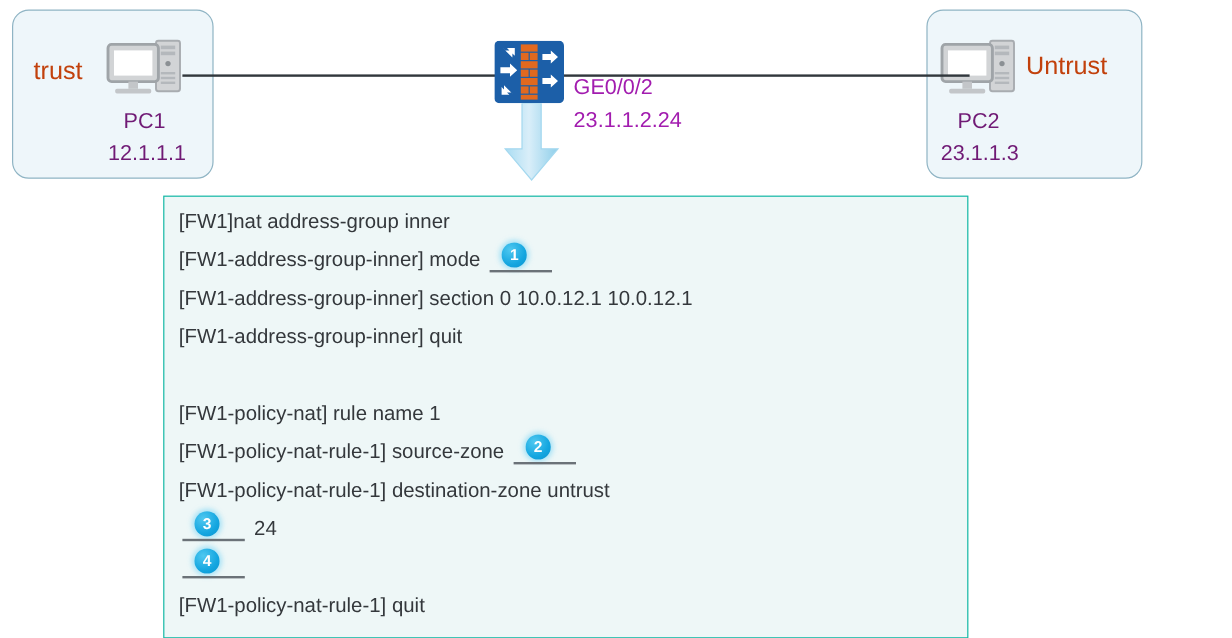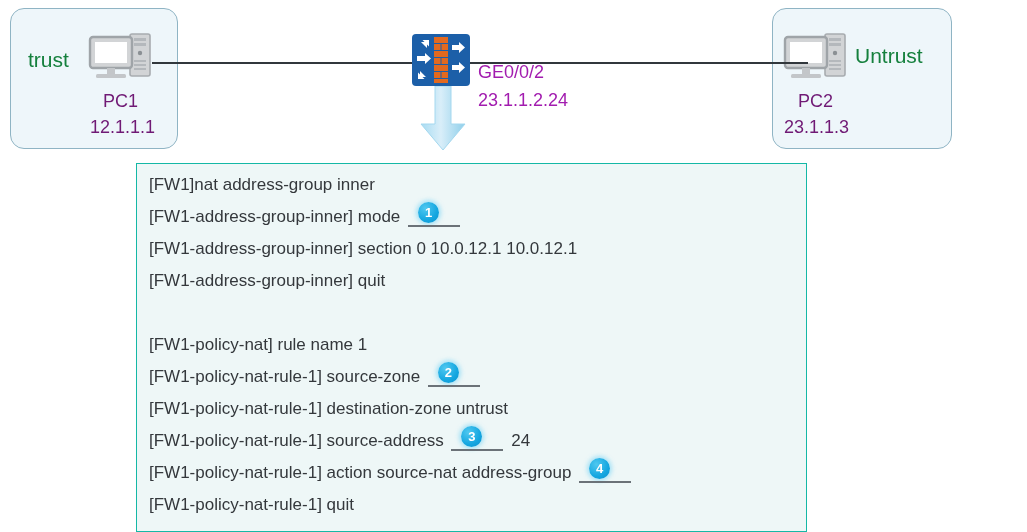--- a/index.html
+++ b/index.html
@@ -31,21 +31,21 @@
     border: 1.6px solid #8fb4c4;
     border-radius: 14px;
     box-sizing: border-box;
   }
   #zone-trust  { left: 10px;  top: 8px; width: 168px; height: 141px; }
   #zone-untrust{ left: 772px; top: 8px; width: 180px; height: 141px; }
 
   .zone-label {
     position: absolute;
     font-size: 21px;
-    color: #15803d;
+    color: #c2410c;
     white-space: nowrap;
   }
   #zone-trust-label   { left: 28px;  top: 48px; }
   #zone-untrust-label { left: 855px; top: 44px; }
 
   .host-name, .host-ip {
     position: absolute;
     font-size: 18px;
     color: #701a75;
     white-space: nowrap;
@@ -262,28 +262,26 @@
       <div class="cfg-line" style="top: 203px;">
         <span class="cfg-text">[FW1-policy-nat-rule-1] source-zone </span>
         <span class="blank">
           <span class="badge">2</span>
         </span>
       </div>
       <div class="cfg-line" style="top: 235px;">
         <span class="cfg-text">[FW1-policy-nat-rule-1] destination-zone untrust</span>
       </div>
       <div class="cfg-line" style="top: 267px;">
-        <span class="cfg-text">[FW1-policy-nat-rule-1] source-address </span>
         <span class="blank">
           <span class="badge">3</span>
         </span>
         <span class="cfg-text"> 24</span>
       </div>
       <div class="cfg-line" style="top: 299px;">
-        <span class="cfg-text">[FW1-policy-nat-rule-1] action source-nat address-group </span>
         <span class="blank">
           <span class="badge">4</span>
         </span>
       </div>
       <div class="cfg-line" style="top: 331px;">
         <span class="cfg-text">[FW1-policy-nat-rule-1] quit</span>
       </div>
     </div>
 
 </div>

